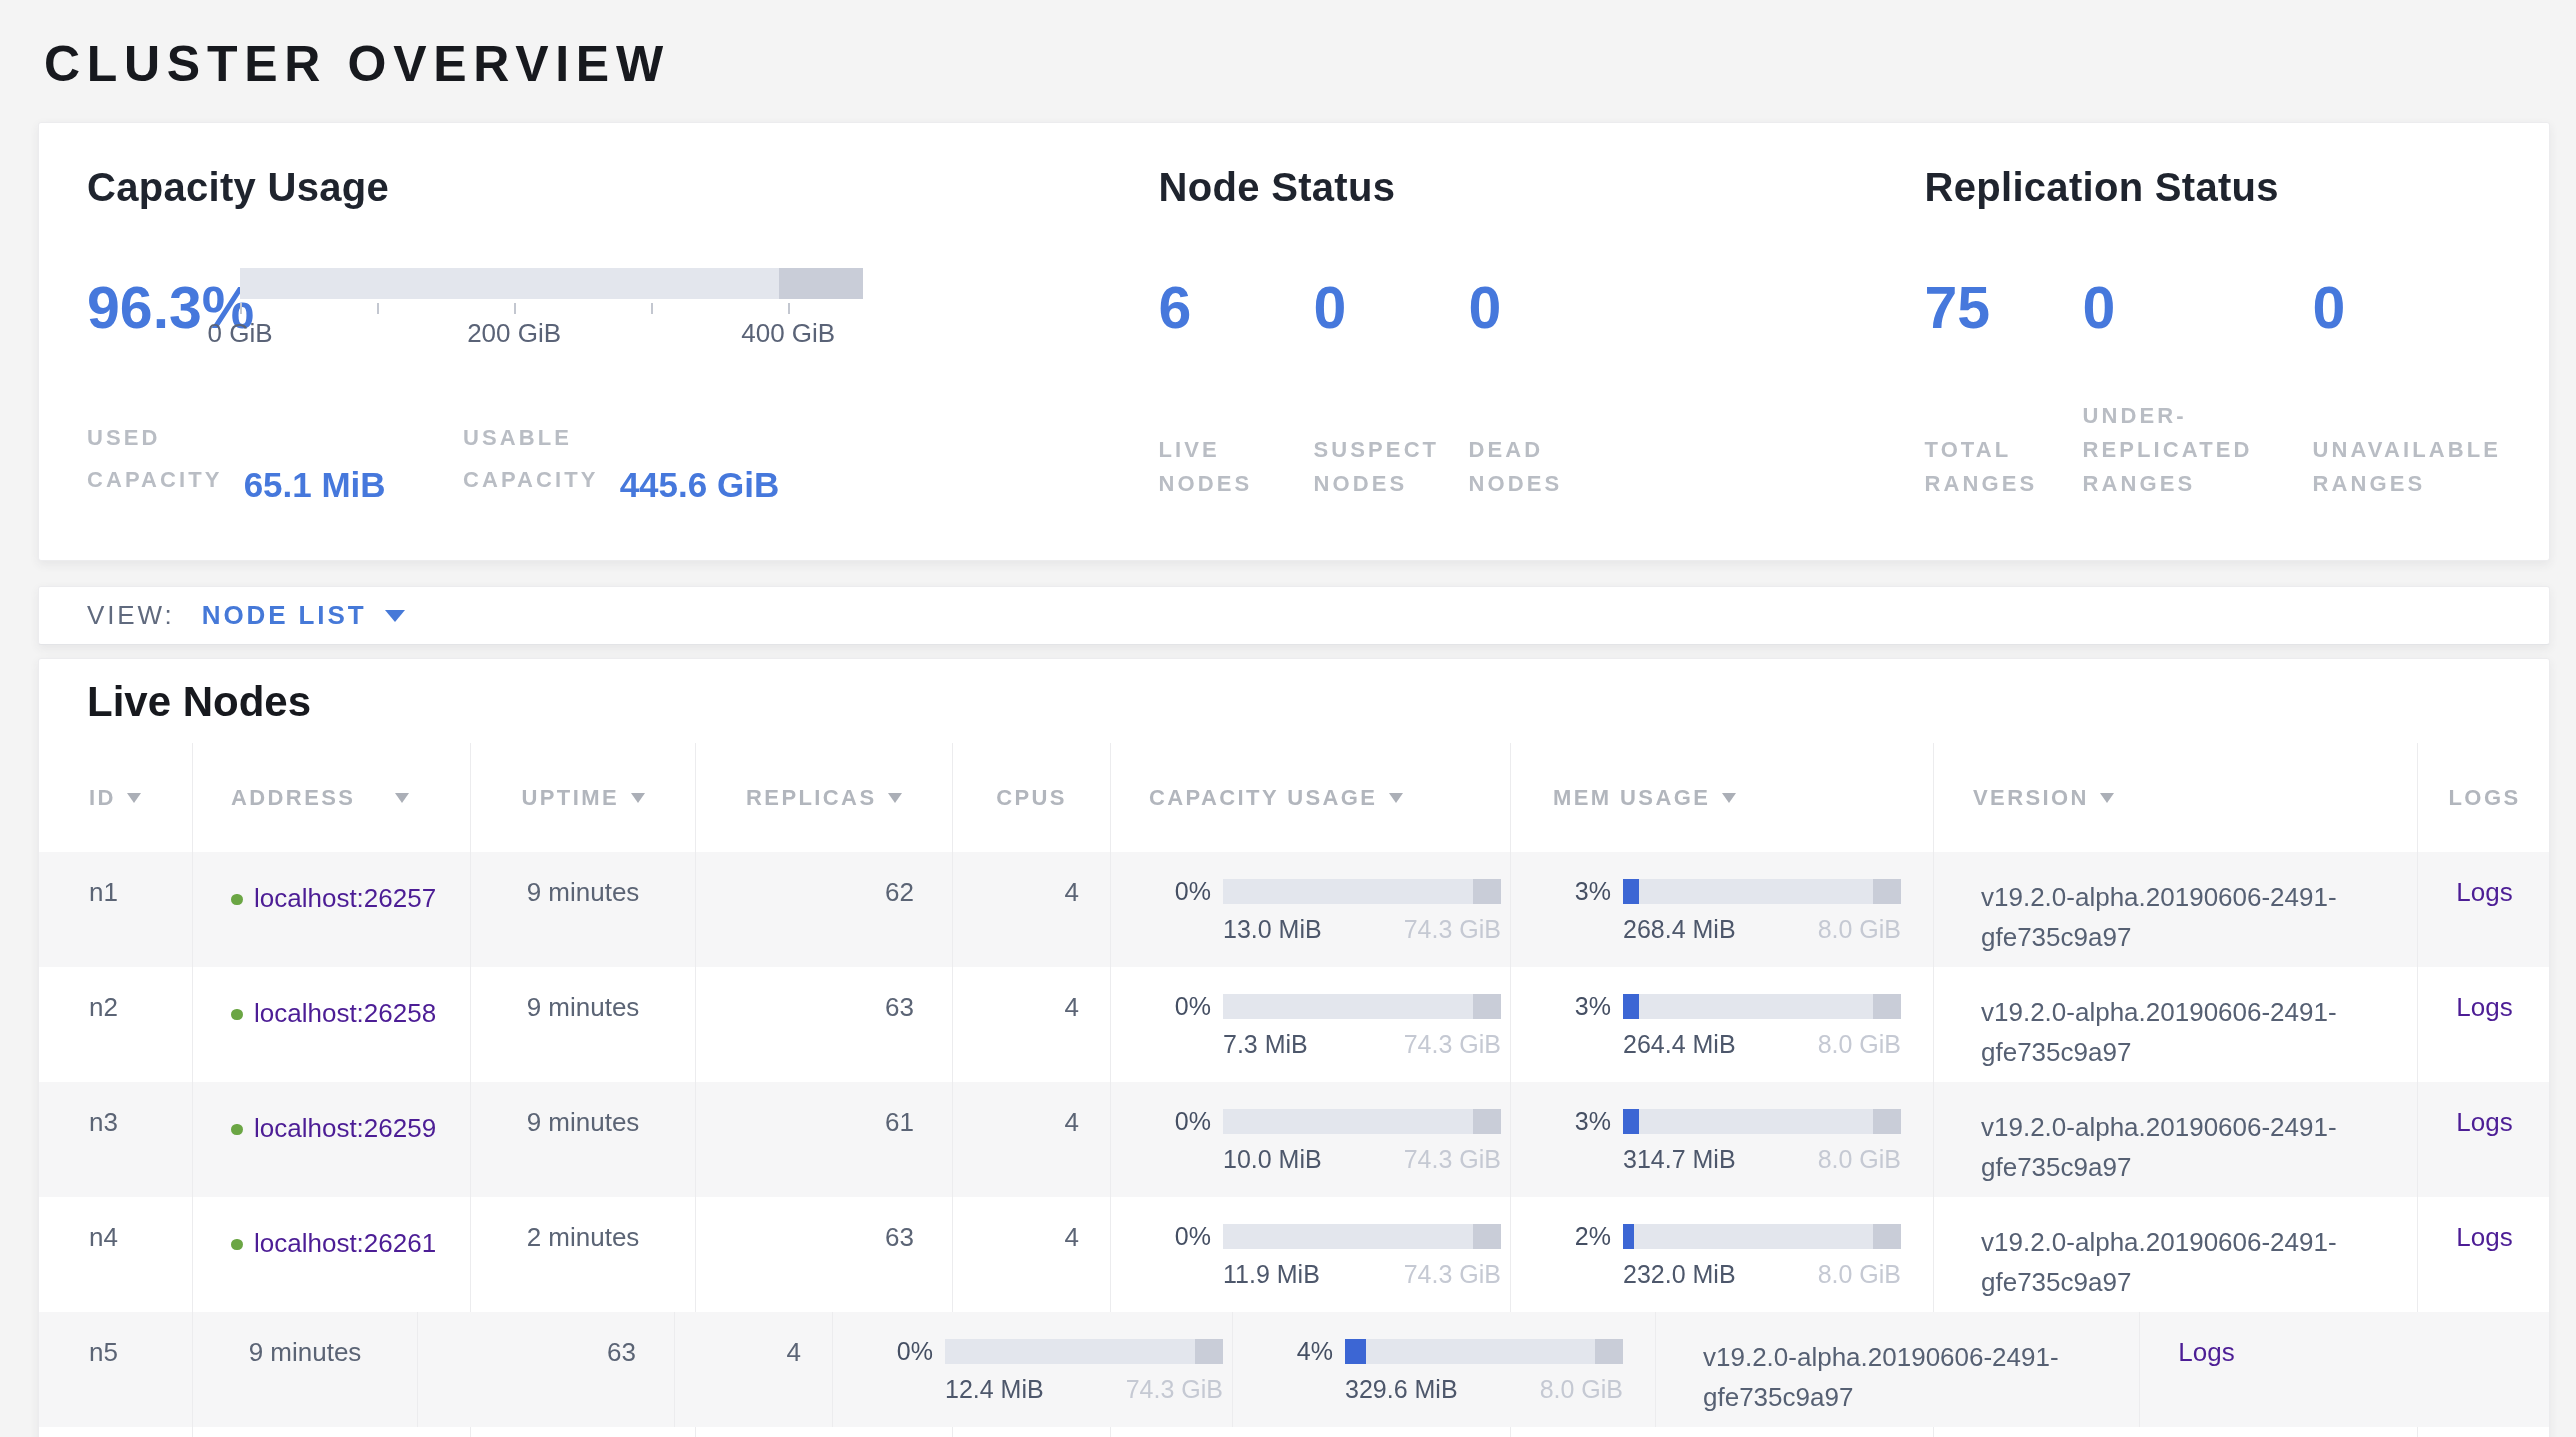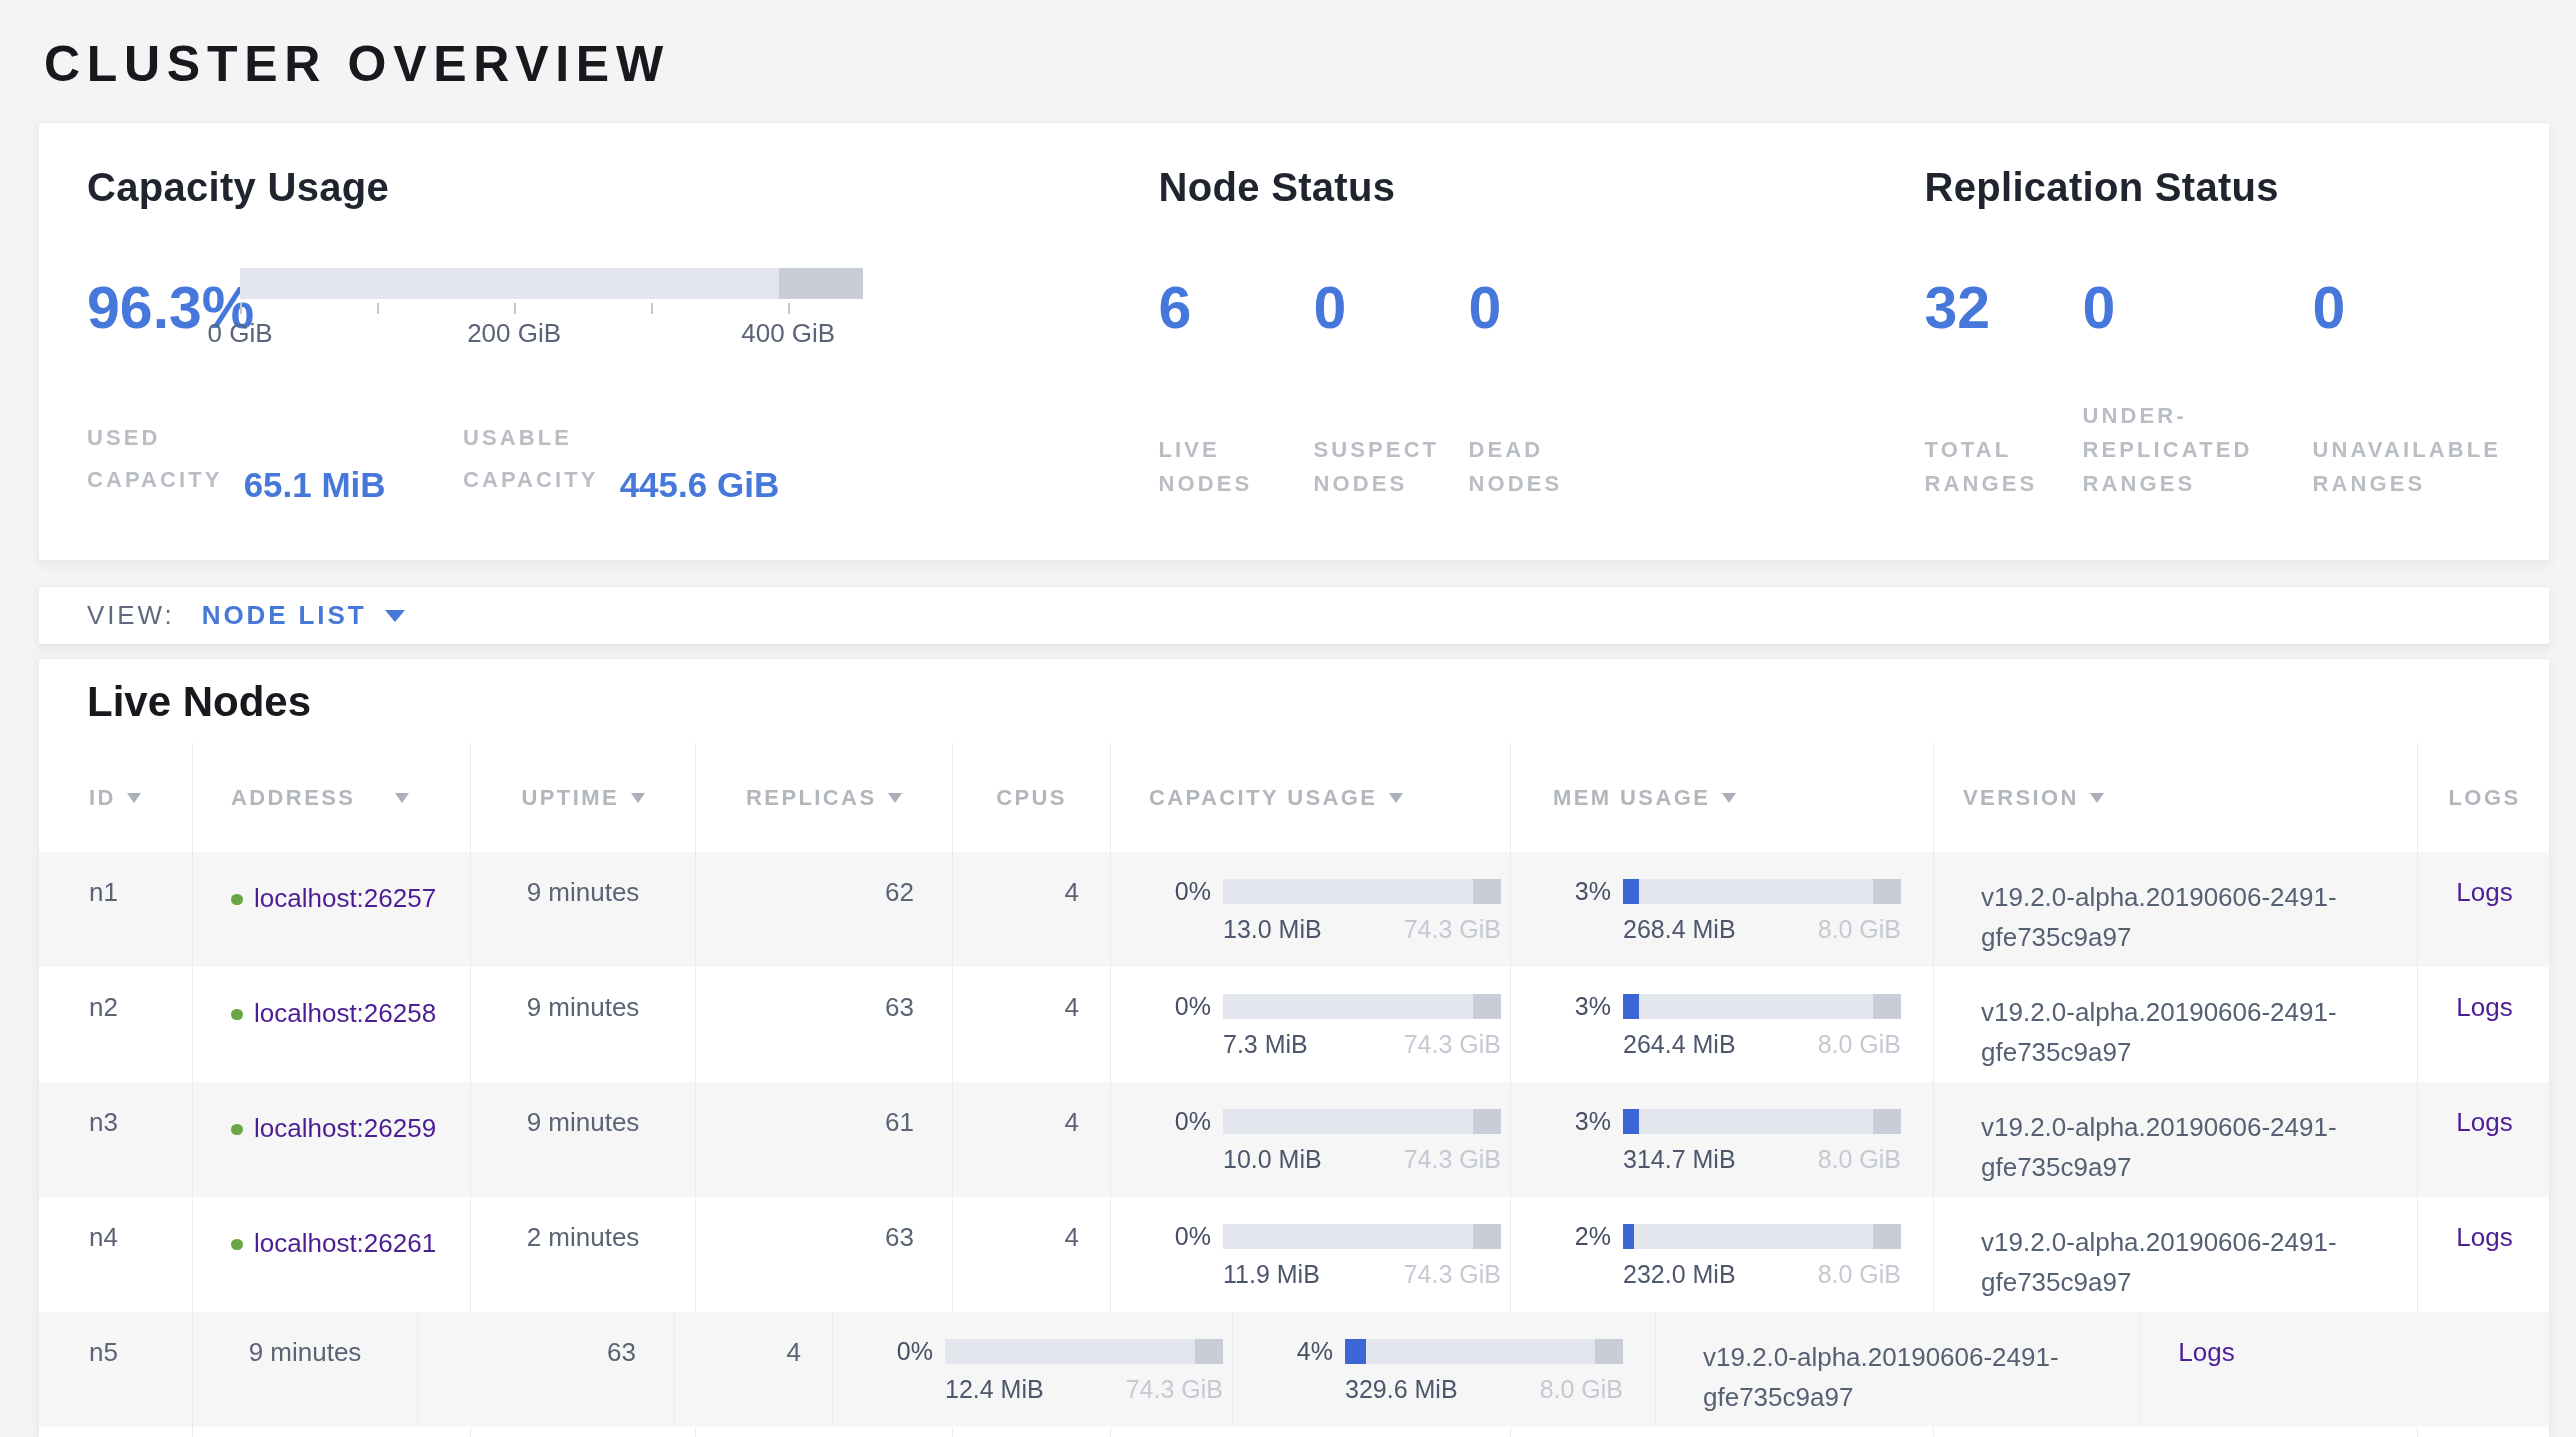--- a/index.html
+++ b/index.html
@@ -120,21 +120,21 @@
   .c6 { width:423px; } .c7 { width:484px; } .c8 { width:134px; }
 
   .hrow { height:109px; background:#fff; }
   .hcell {
     display:flex; align-items:center;
     font-size:22px; font-weight:700; letter-spacing:2.4px; color:#b2b6bd;
     white-space:nowrap; cursor:pointer;
   }
   .h-left0 { padding-left:50px; } .h-left1 { padding-left:38px; }
   .h-left5 { padding-left:38px; } .h-left6 { padding-left:42px; }
-  .h-left7 { padding-left:29px;align-items:center; }
+  .h-left7 { padding-left:39px;align-items:center; }
   .h-center { justify-content:center; }
   .sort-tri {
     display:inline-block; width:0; height:0; margin-left:11.5px;
     border-left:7.7px solid transparent; border-right:7.7px solid transparent;
     border-top:10.5px solid #abafb7;
   }
 
   .drow { height:115px; font-size:26px; color:#5b6475; }
   .drow.odd { background:#f6f6f7; }
   .drow.even { background:#fff; }
@@ -228,21 +228,21 @@
             <div class="stat-num">0</div>
             <div class="stat-label">DEAD<br>NODES</div>
           </div>
         </div>
     </div>
 
     <div class="section section-replication">
       <h2>Replication Status</h2>
       <div class="stat-zone" id="replication-stats">
           <div class="stat-col">
-            <div class="stat-num">32</div>
+            <div class="stat-num">75</div>
             <div class="stat-label">TOTAL<br>RANGES</div>
           </div>
           <div class="stat-col">
             <div class="stat-num">0</div>
             <div class="stat-label">UNDER-<br>REPLICATED<br>RANGES</div>
           </div>
           <div class="stat-col">
             <div class="stat-num">0</div>
             <div class="stat-label">UNAVAILABLE<br>RANGES</div>
           </div>

